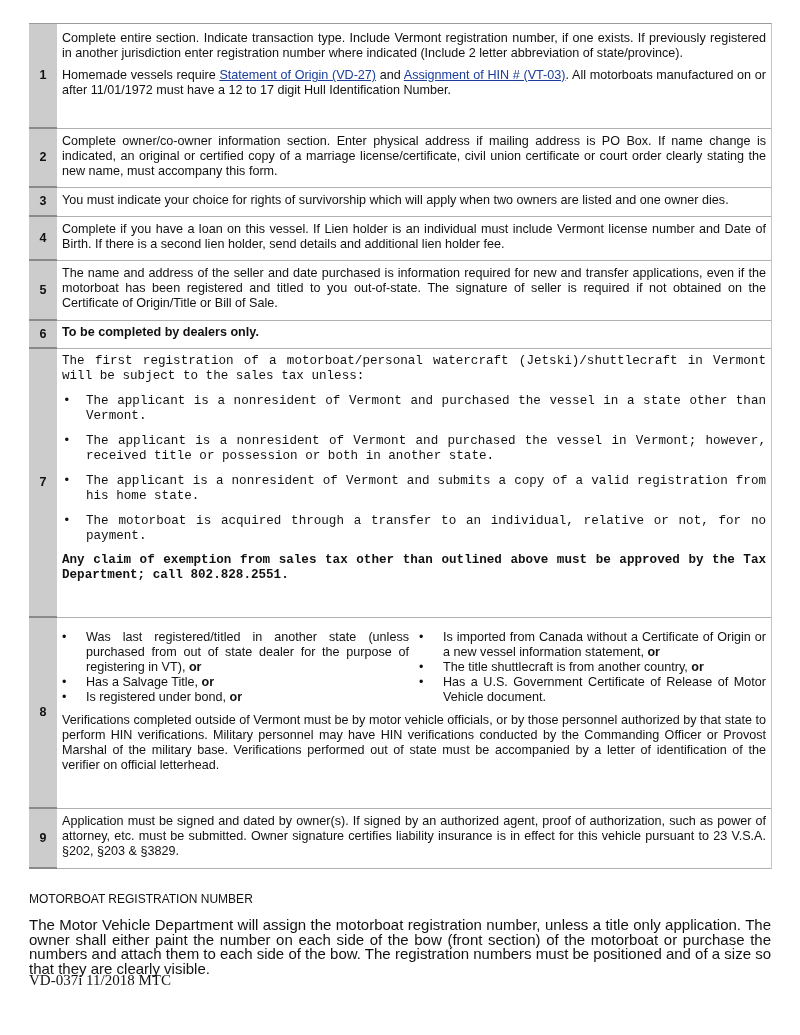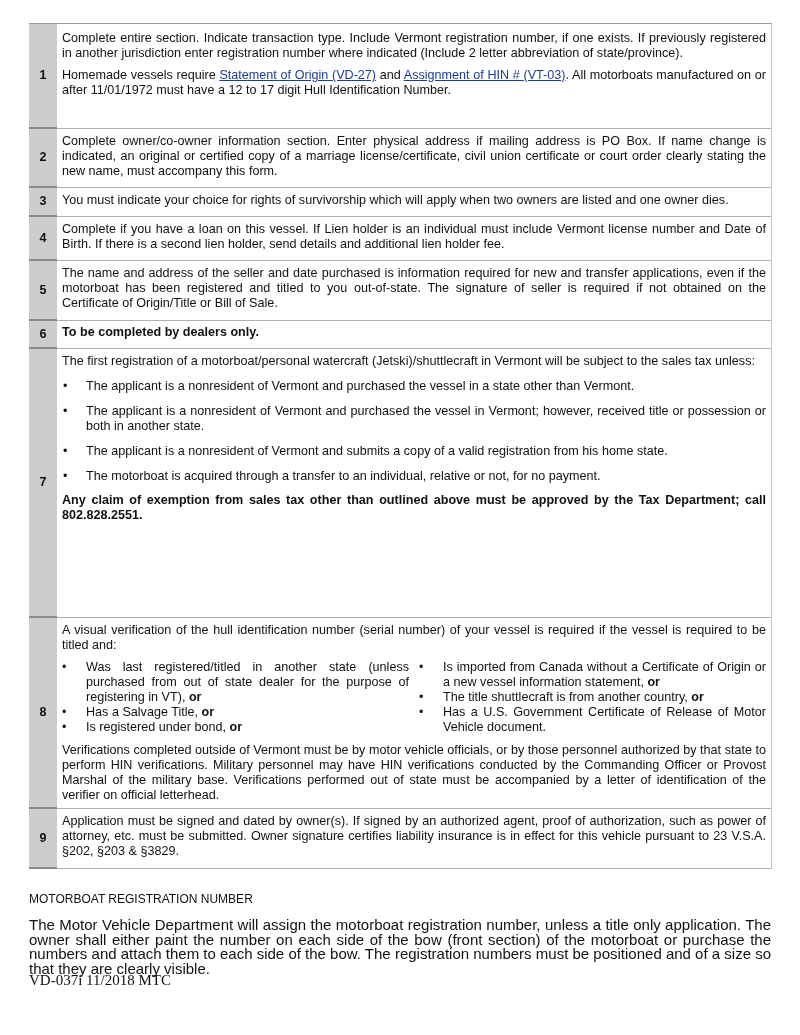--- a/index.html
+++ b/index.html
@@ -79,36 +79,35 @@
 
   <div class="row" style="height:27px;">
     <div class="num">6</div>
     <div class="cell" style="padding-top:4px;">
       <p class="b">To be completed by dealers only.</p>
     </div>
   </div>
 
   <div class="row" style="height:268px;">
     <div class="num">7</div>
-    <div class="cell" style="padding-top:5px;">
+    <div class="cell" style="padding-top:5px;font-family:Liberation Mono, monospace;">
       <p>The first registration of a motorboat/personal watercraft (Jetski)/shuttlecraft in Vermont will be subject to the sales tax unless:</p>
       <ul class="bul">
         <li>The applicant is a nonresident of Vermont and purchased the vessel in a state other than Vermont.</li>
         <li>The applicant is a nonresident of Vermont and purchased the vessel in Vermont; however, received title or possession or both in another state.</li>
         <li>The applicant is a nonresident of Vermont and submits a copy of a valid registration from his home state.</li>
         <li>The motorboat is acquired through a transfer to an individual, relative or not, for no payment.</li>
       </ul>
       <p class="b" style="margin-top:-1px;">Any claim of exemption from sales tax other than outlined above must be approved by the Tax Department; call 802.828.2551.</p>
     </div>
   </div>
 
   <div class="row" style="height:190px;">
     <div class="num">8</div>
     <div class="cell" style="padding-top:5px;">
-      <p>A visual verification of the hull identification number (serial number) of your vessel is required if the vessel is required to be titled and:</p>
       <div class="two">
         <ul class="l">
           <li><span>Was last registered/titled in another state (unless purchased from out of state dealer for the purpose of registering in VT), </span><span class="b">or</span></li>
           <li><span>Has a Salvage Title, </span><span class="b">or</span></li>
           <li><span>Is registered under bond, </span><span class="b">or</span></li>
         </ul>
         <ul>
           <li><span>Is imported from Canada without a Certificate of Origin or a new vessel information statement, </span><span class="b">or</span></li>
           <li><span>The title shuttlecraft is from another country, </span><span class="b">or</span></li>
           <li><span>Has a U.S. Government Certificate of Release of Motor Vehicle document.</span></li>

